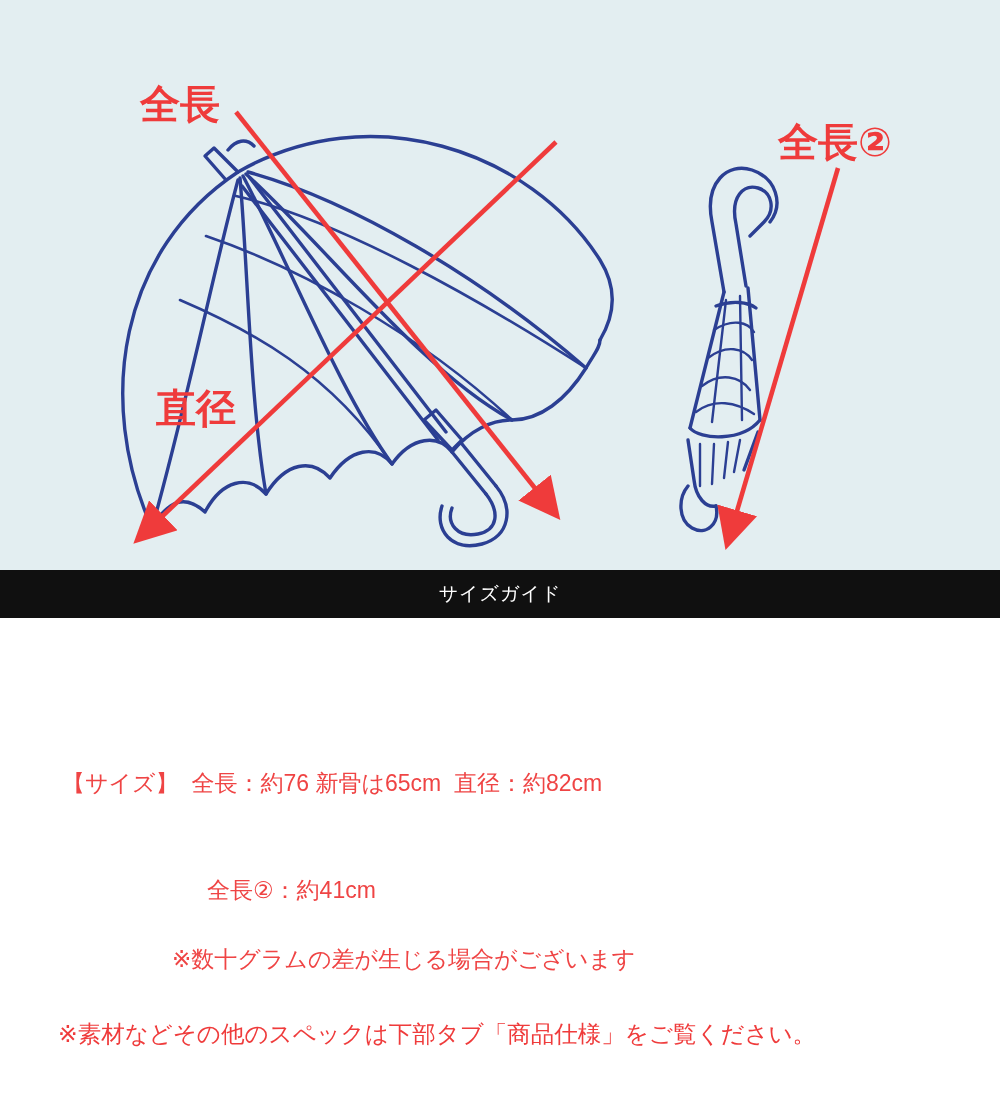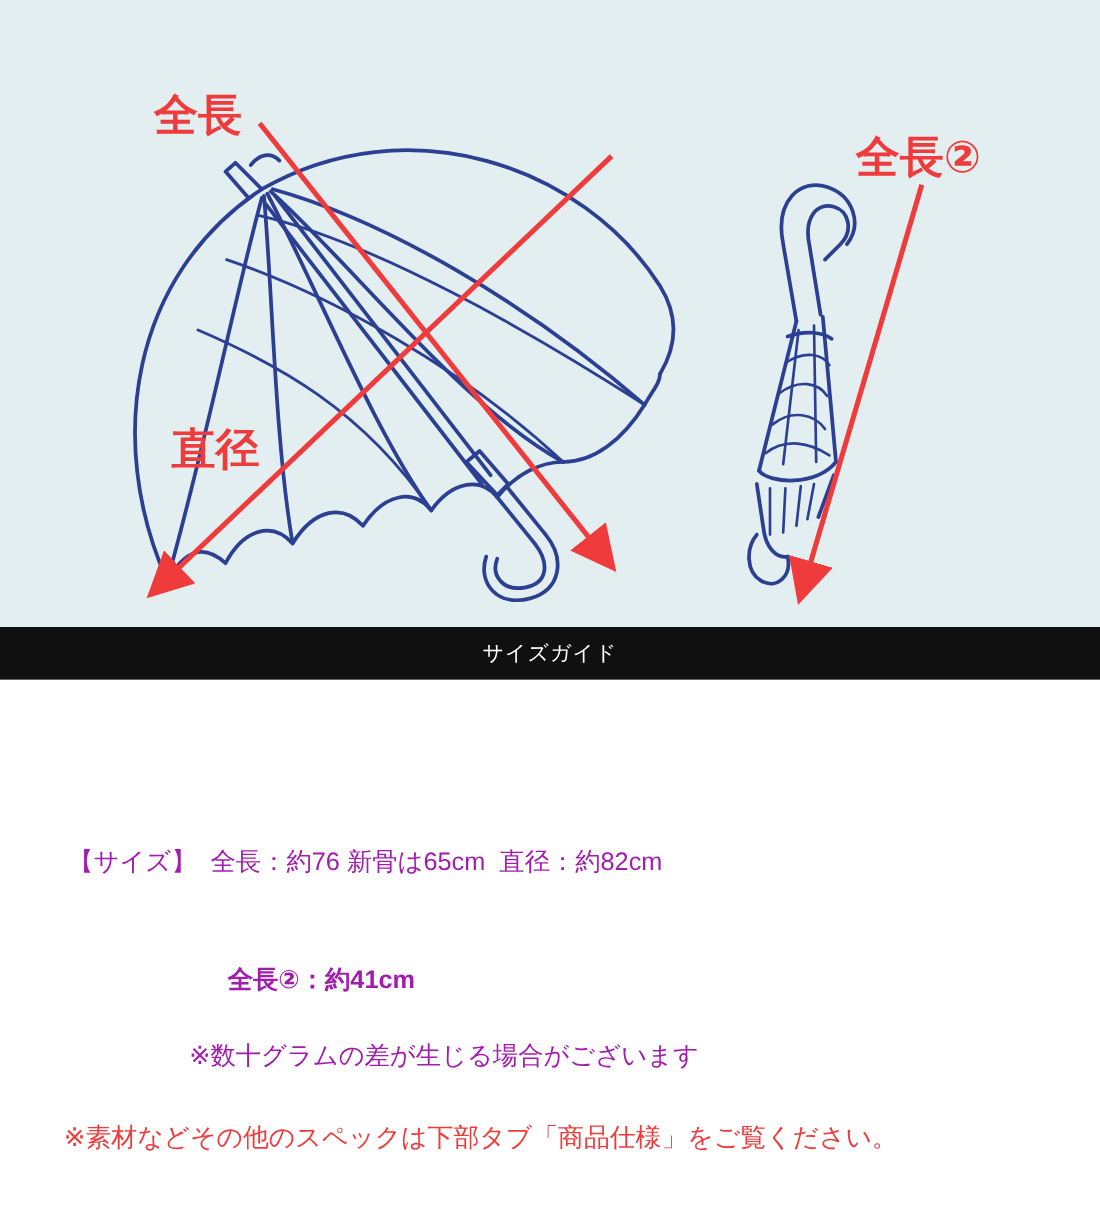--- a/index.html
+++ b/index.html
@@ -46,30 +46,29 @@
   .spec-body {
     width: 1000px;
     height: 501px;
     background: #ffffff;
     position: relative;
   }
   .spec-block {
     position: absolute;
     font-size: 23px;
     line-height: 1.55;
-    color: #a21caf;
+    color: #ef4444;
     white-space: pre;
   }
   .spec-size {
     left: 62px;
     top: 77px;
   }
   .spec-size .line2 {
     padding-left: 145px;
-    font-weight: bold;
   }
   .spec-weight {
     left: 62px;
     top: 253px;
   }
   .spec-weight .line2 {
     padding-left: 110px;
   }
   .spec-note {
     left: 58px;

